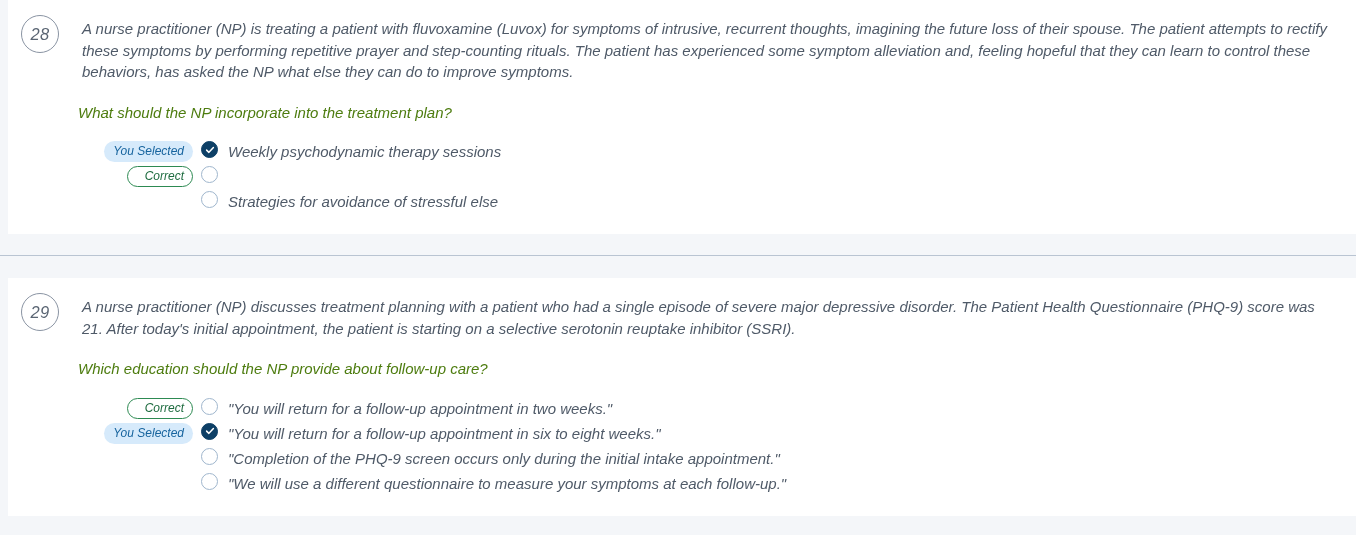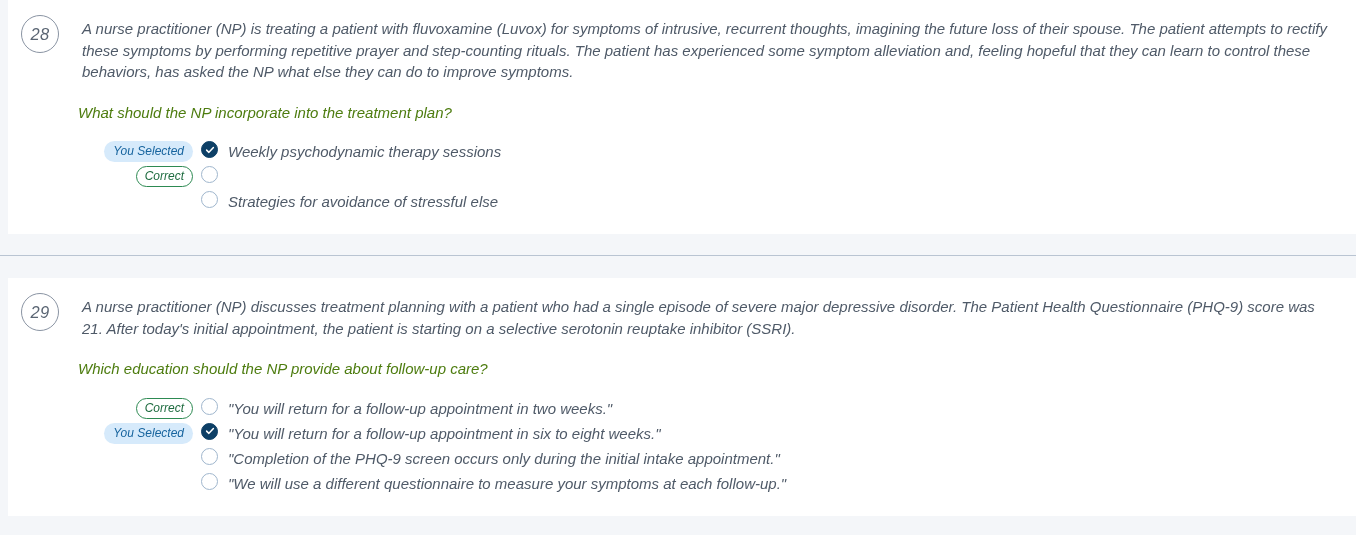--- a/index.html
+++ b/index.html
@@ -113,21 +113,21 @@
     box-sizing: border-box;
   }
   .badge-selected {
     background: #d6eafb;
     color: #17649e;
   }
   .badge-correct {
     background: #ffffff;
     color: #1d6b3f;
     border: 1px solid #2d8a52;
-    padding: 3px 8px 4px 8px;
+    padding: 3px 8px 4px 17px;
   }
   .radio {
     flex: 0 0 auto;
     width: 17px;
     height: 17px;
     border-radius: 50%;
     box-sizing: border-box;
     position: relative;
     margin-right: 10px;
   }

